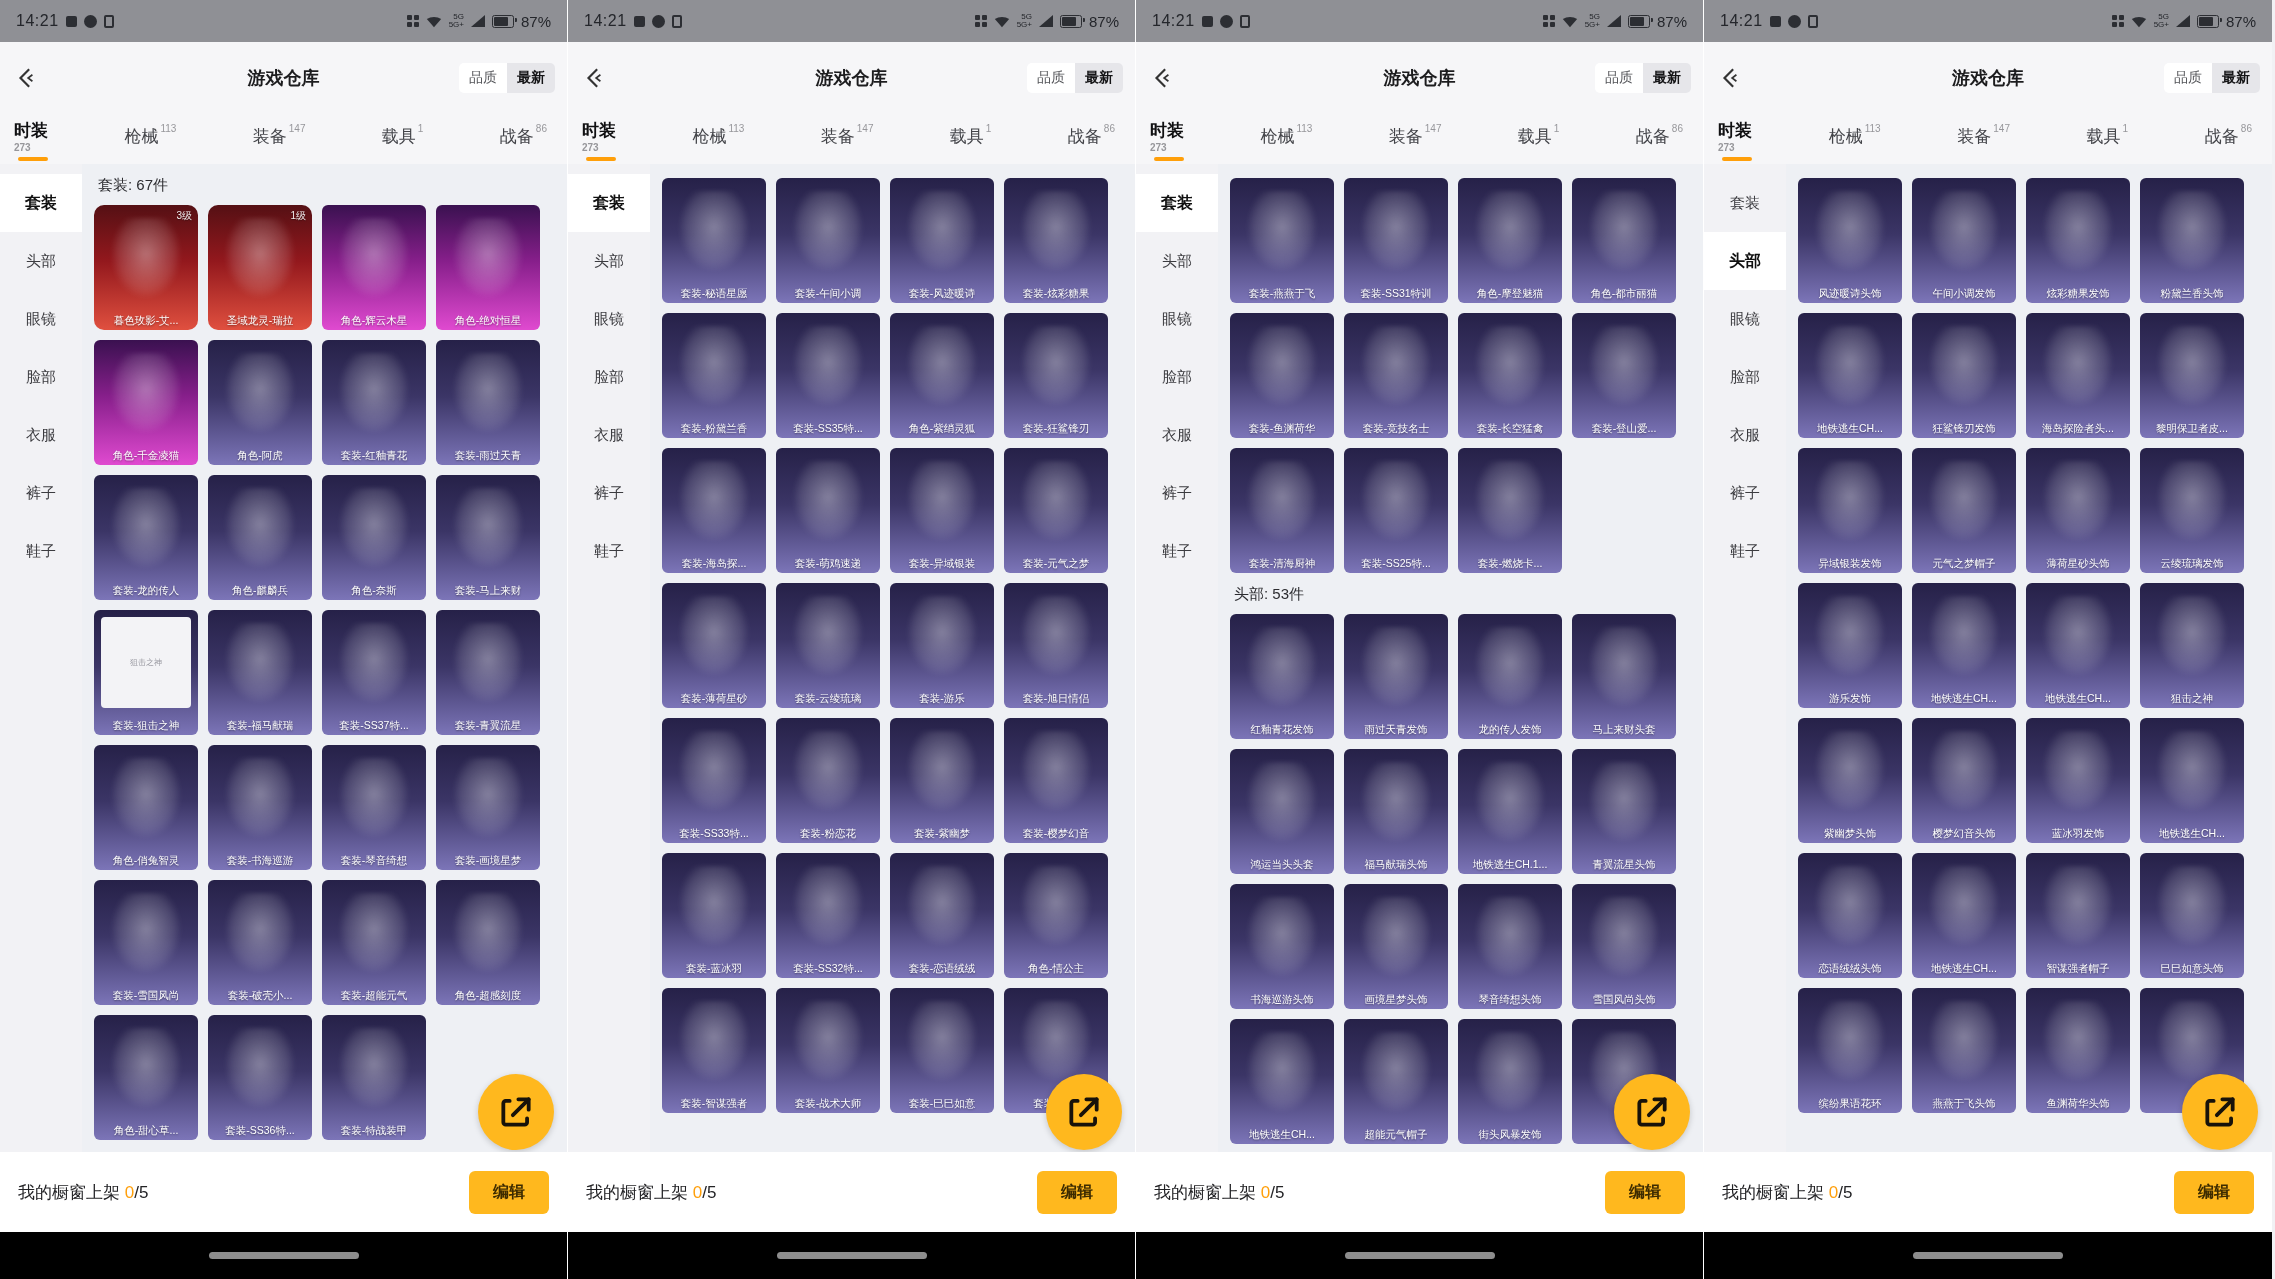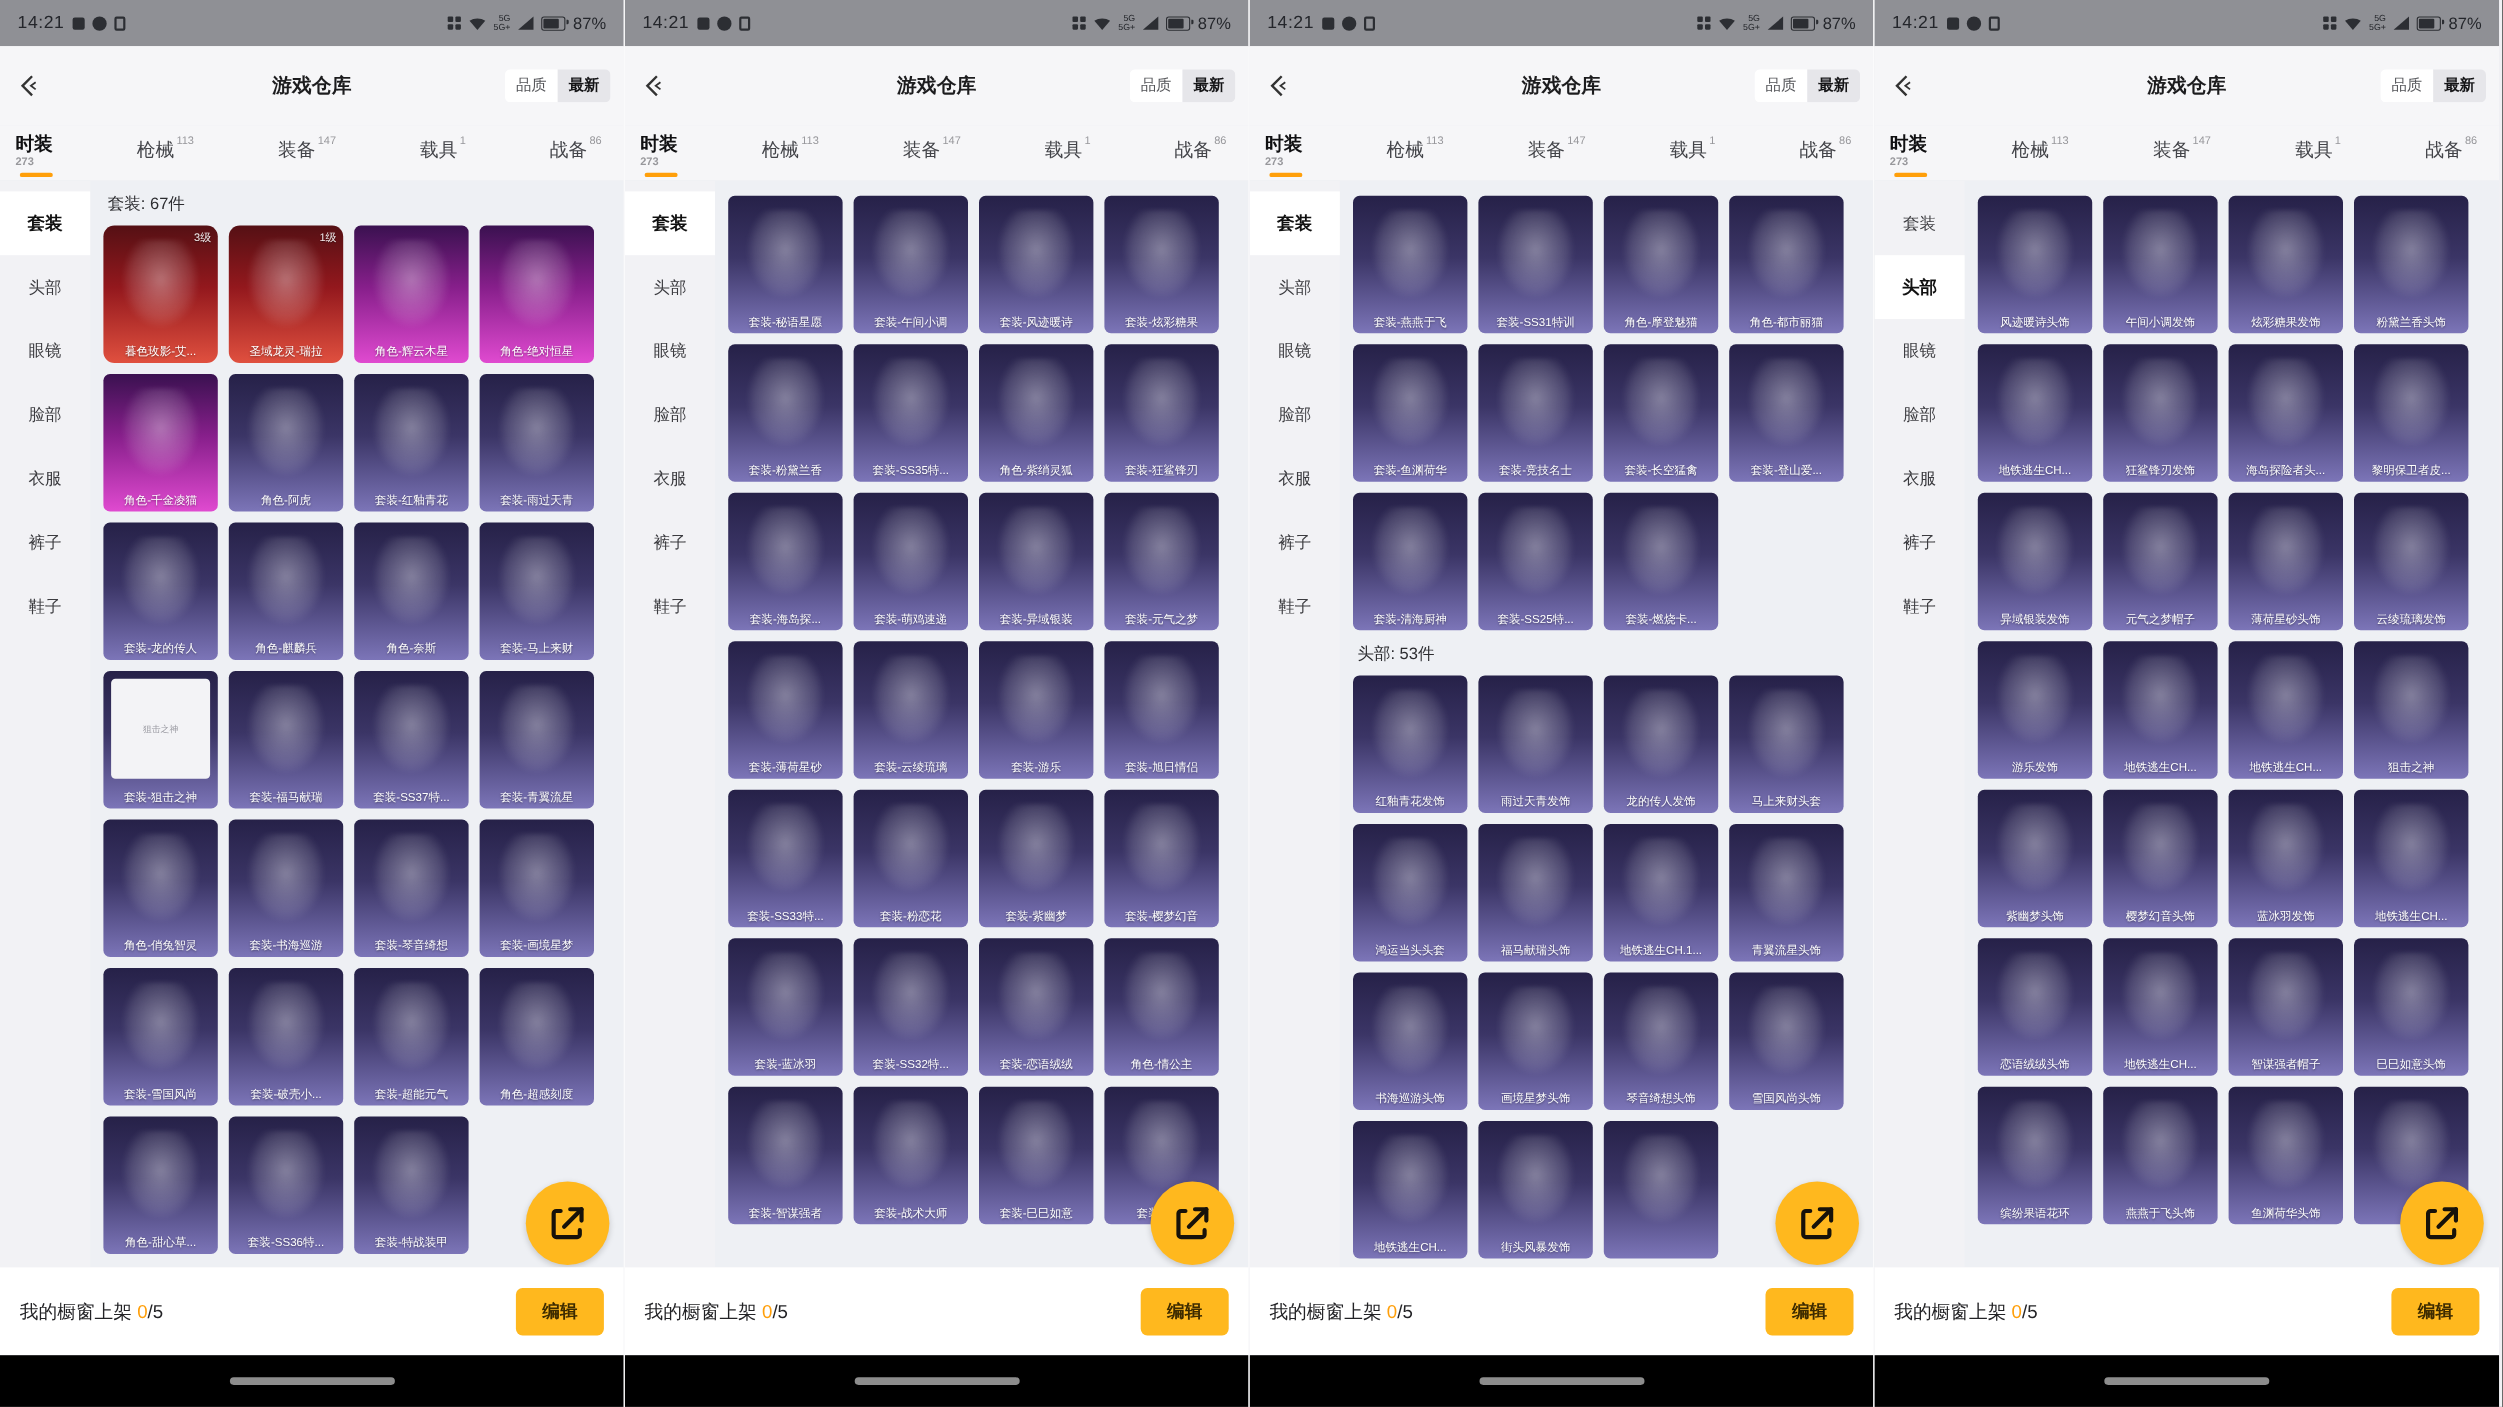--- a/index.html
+++ b/index.html
@@ -657,20 +657,24 @@
             <div class="card">
               <div class="blob"></div>
               <div class="lbl">雪国风尚头饰</div>
             </div>
             <div class="card">
               <div class="blob"></div>
               <div class="lbl">地铁逃生CH...</div>
             </div>
             <div class="card">
               <div class="blob"></div>
+              <div class="lbl">超能元气帽子</div>
+            </div>
+            <div class="card">
+              <div class="blob"></div>
               <div class="lbl">街头风暴发饰</div>
             </div>
             <div class="card">
               <div class="blob"></div>
               <div class="lbl"></div>
             </div>
           </div>
         </div>
       <div class="fab">
         <svg width="38" height="38" viewBox="0 0 24 24" fill="none" stroke="#17120a" stroke-width="2.4" stroke-linecap="round" stroke-linejoin="round">

